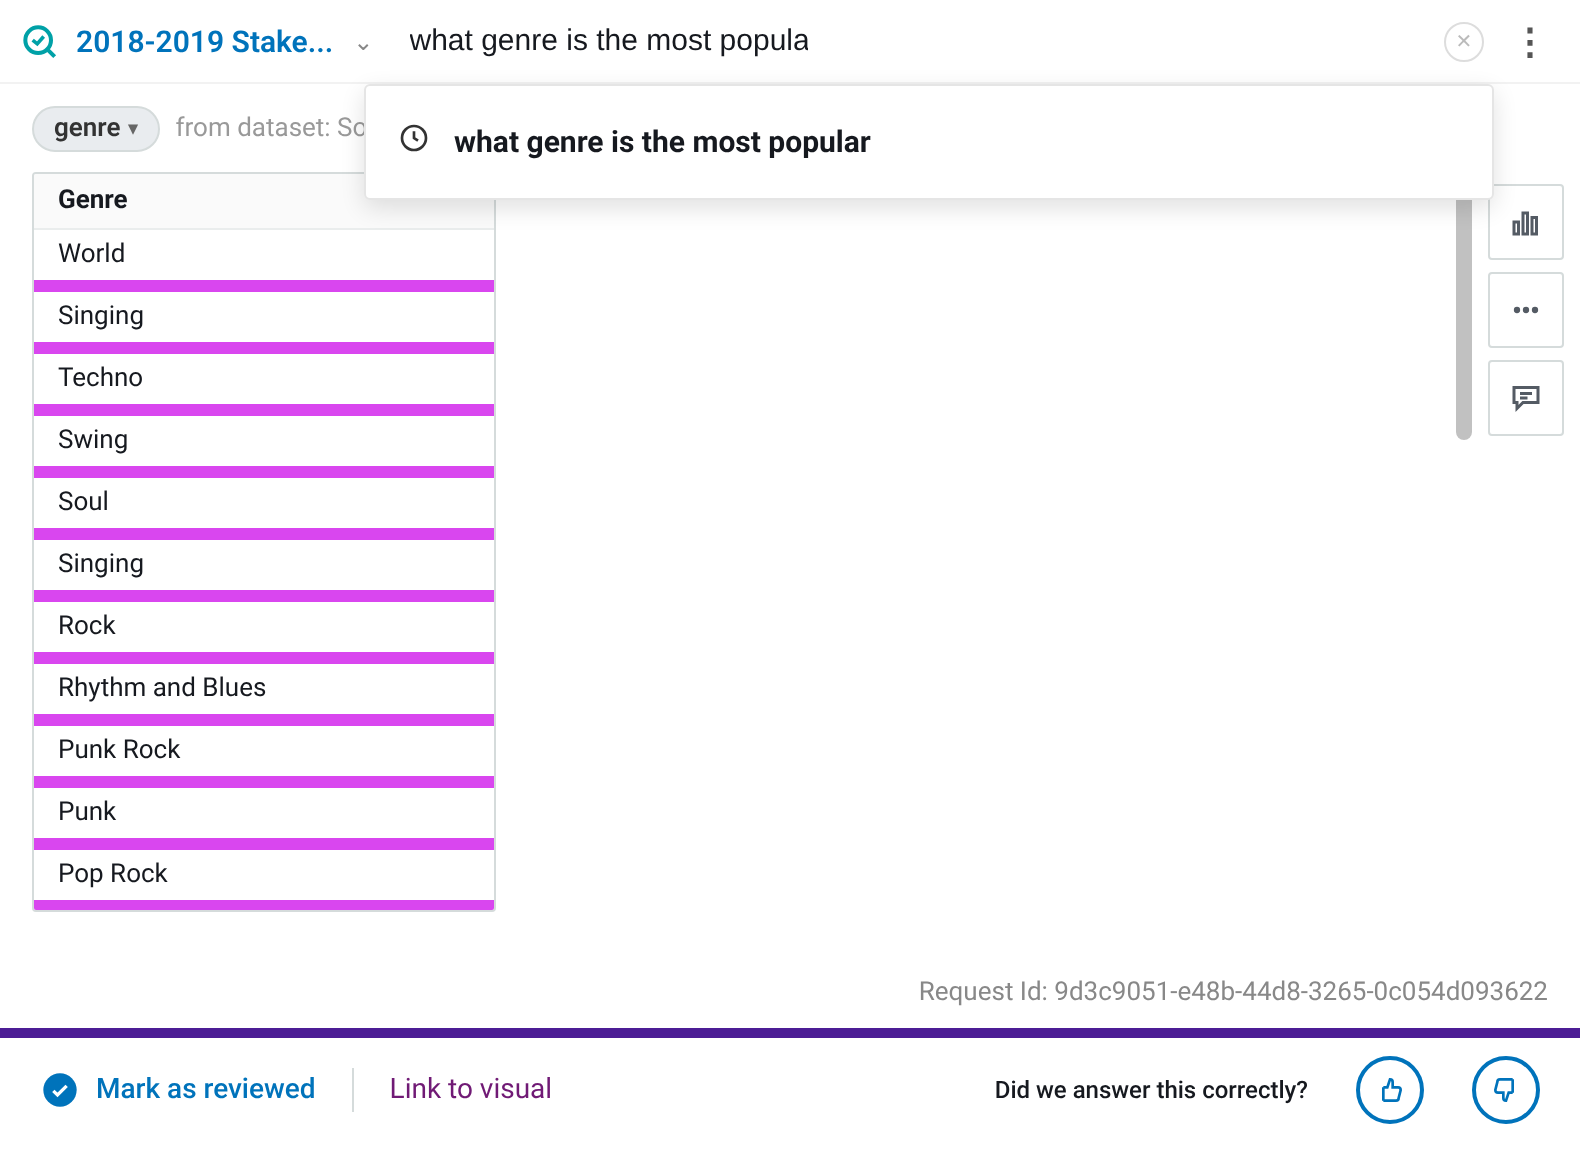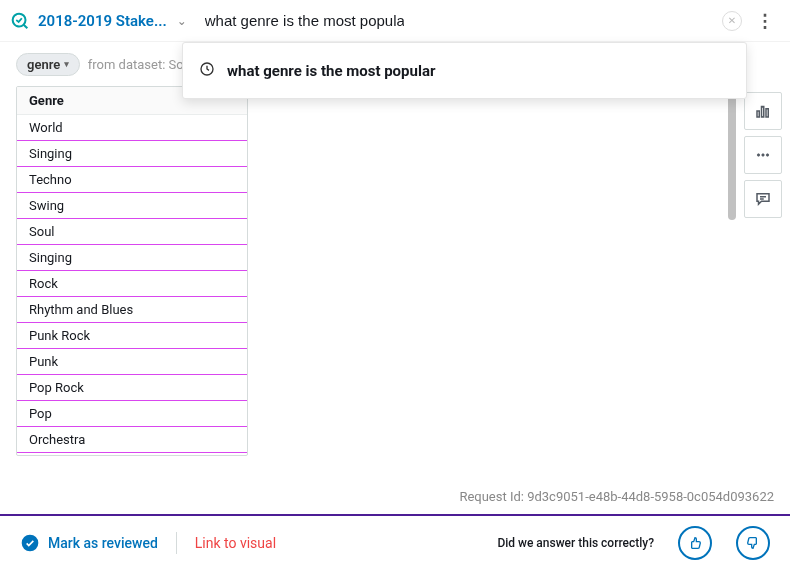--- a/index.html
+++ b/index.html
@@ -30,40 +30,40 @@
 .pill-caret { font-size:9px; color:#666; }
 .from-ds { color:#999; font-size:13px; }
 
 
 .main { position:absolute; top:86px; left:16px; right:52px; bottom:68px; }
 .genre-list { width:232px; height:370px; overflow-y:auto; border:1px solid #d5dbdb; border-radius:2px; background:#fff; }
 .genre-list::-webkit-scrollbar { width:10px; }
 .genre-list::-webkit-scrollbar-track { background:#f1f1f1; }
 .genre-list::-webkit-scrollbar-thumb { background:#c1c1c1; border-radius:5px; }
 .col-header { padding:6px 12px; font-weight:700; font-size:13px; border-bottom:1px solid #eaeded; background:#fafafa; }
-.genre-row { padding:5px 12px; font-size:13px; border-bottom:1px solid #d946ef; cursor:pointer; }
+.genre-row { padding:5px 12px; font-size:13px; border-bottom:6px solid #d946ef; cursor:pointer; }
 
 
 .main-scrollbar { position:absolute; right:54px; top:90px; width:8px; height:130px; background:#c1c1c1; border-radius:4px; }
 
 
 .right-tools { position:absolute; right:8px; top:92px; width:38px; display:flex; flex-direction:column; gap:6px; }
 .tool-btn { width:38px; height:38px; border:1px solid #d5dbdb; background:#fff; display:flex; align-items:center; justify-content:center; cursor:pointer; border-radius:2px; }
 .tool-btn svg { width:18px; height:18px; stroke:#545b64; }
 
 
 .request-id { position:absolute; right:16px; bottom:76px; font-size:13px; color:#888; }
 
 
-.bottombar { position:absolute; left:0; right:0; bottom:10px; height:56px; border-top:2px solid #4c1d95; display:flex; align-items:center; padding:0 20px; gap:18px; background:#fff; }
+.bottombar { position:absolute; left:0; right:0; bottom:10px; height:56px; border-top:5px solid #4c1d95; display:flex; align-items:center; padding:0 20px; gap:18px; background:#fff; }
 .checkmark { width:20px; height:20px; }
 .checkmark svg { width:20px; height:20px; }
 .reviewed { color:#0073bb; font-size:14px; font-weight:500; cursor:pointer; display:flex; align-items:center; gap:8px; }
 .divider { width:1px; height:22px; background:#d5dbdb; }
-.link-visual { color:#ef4444; font-size:14px; cursor:pointer; }
+.link-visual { color:#701a75; font-size:14px; cursor:pointer; }
 .spacer { flex:1; }
 .question-text { font-size:12px; color:#16191f; font-weight:500; }
 .fb-btn { width:34px; height:34px; border:2px solid #0073bb; border-radius:50%; display:flex; align-items:center; justify-content:center; cursor:pointer; margin-left:6px; }
 .fb-btn svg { width:16px; height:16px; fill:none; stroke:#0073bb; stroke-width:2; }
 </style>
 </head>
 <body>
 
 <div class="app">
 
@@ -143,21 +143,21 @@
         </svg>
     </div>
     <div class="tool-btn">
       <svg viewBox="0 0 24 24" fill="none" stroke-width="2">
           <path d="M4 5h16v10H10l-4 4v-4H4z"></path>
           <path d="M8 9h8M8 12h5"></path>
         </svg>
     </div>
   </div>
 
-  <div class="request-id">Request Id: 9d3c9051-e48b-44d8-5958-0c054d093622</div>
+  <div class="request-id">Request Id: 9d3c9051-e48b-44d8-3265-0c054d093622</div>
 
   <div class="bottombar">
     <div class="reviewed">
       <span class="checkmark">
         <svg viewBox="0 0 24 24" fill="#0073bb">
             <circle cx="12" cy="12" r="10"></circle>
             <path d="M8 12.5l2.5 2.5L16 9.5" stroke="#fff" stroke-width="2" fill="none"></path>
           </svg>
       </span>
       <span>Mark as reviewed</span>

